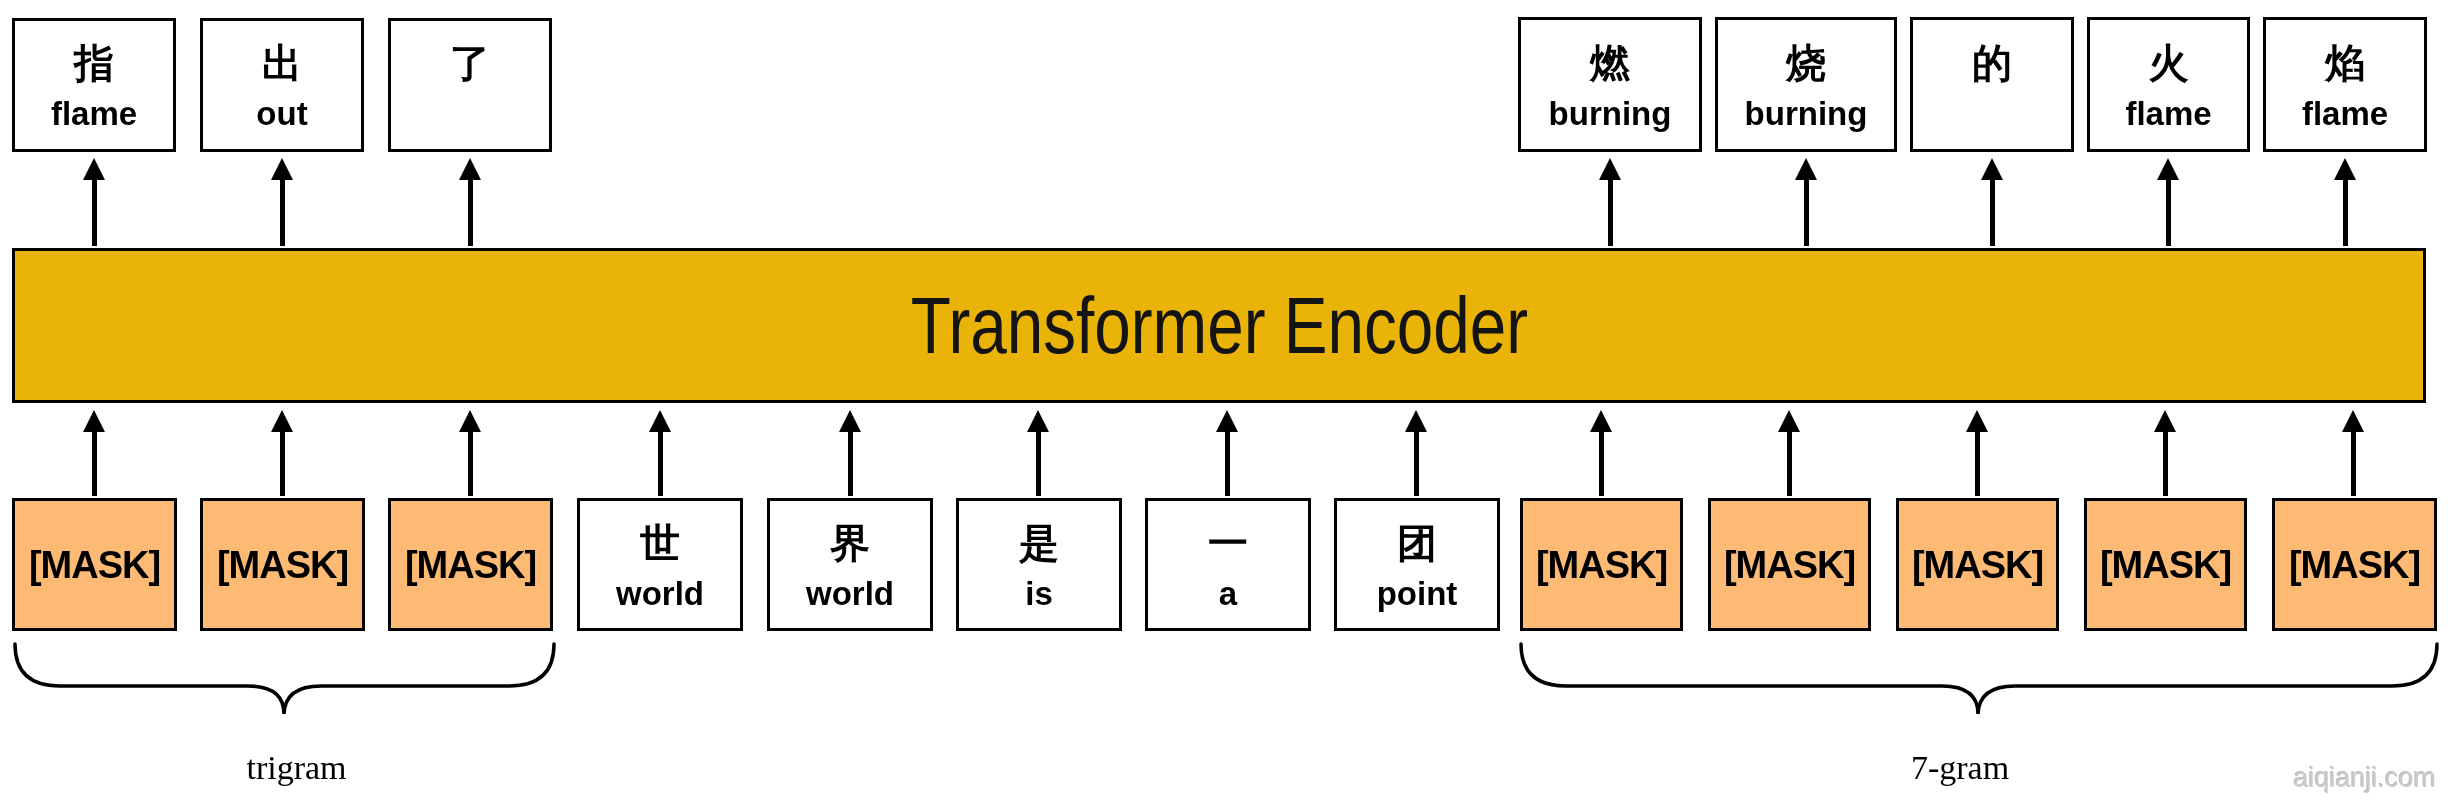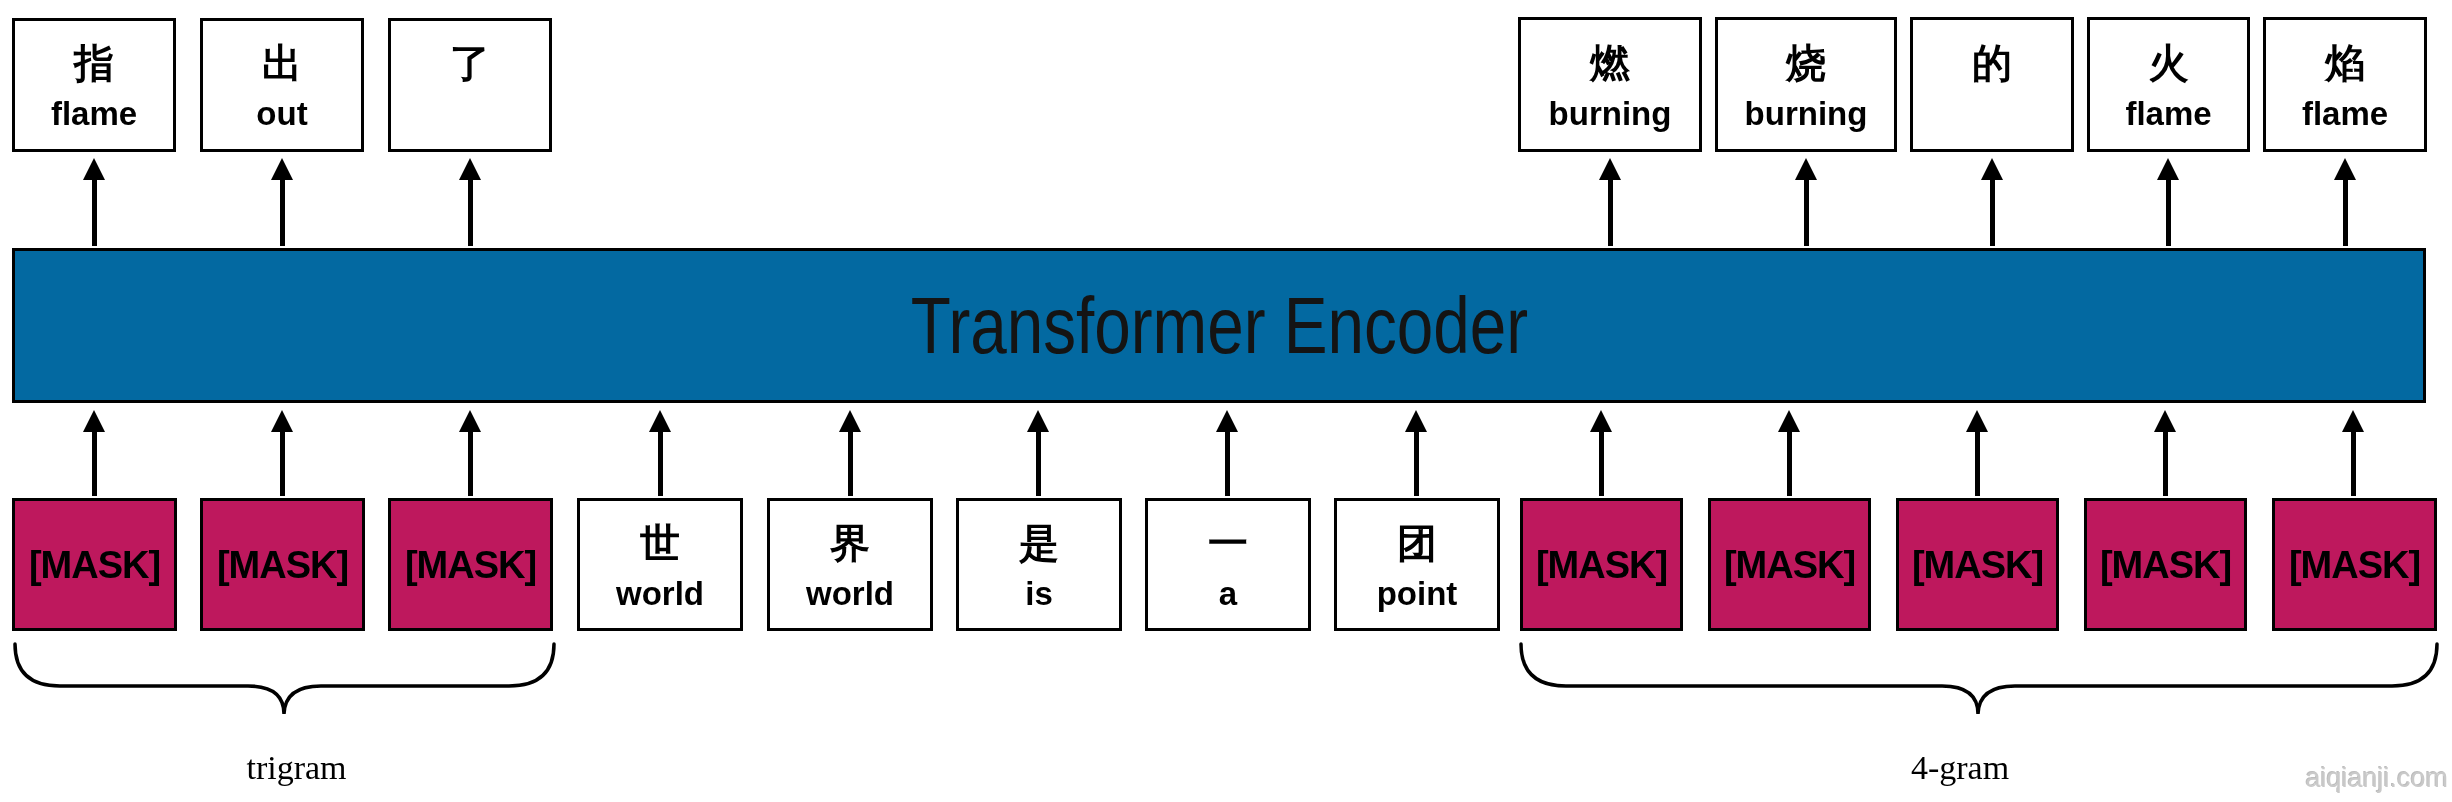--- a/index.html
+++ b/index.html
@@ -9,46 +9,46 @@
     font-family:"Liberation Sans", sans-serif;
   }
   .box {
     position:absolute; box-sizing:border-box;
     background:#ffffff; border:3px solid #000;
     display:flex; flex-direction:column; align-items:center; justify-content:center;
     font-weight:bold; color:#000; text-align:center;
   }
   .box .zh { font-size:40px; line-height:58px; min-height:58px; }
   .box .en { font-size:33px; line-height:44px; min-height:44px; }
-  .mask { background:#be185d; }
+  .mask { background:#fdba74; }
   .mask .mask-label { font-size:38px; line-height:40px; letter-spacing:-1px; }
   .encoder {
     position:absolute; left:12px; top:248px; width:2414px; height:155px;
-    box-sizing:border-box; background:#0369a1; border:3px solid #000;
+    box-sizing:border-box; background:#eab308; border:3px solid #000;
     display:flex; align-items:center; justify-content:center;
   }
   .encoder .enc-label {
     font-size:80px; font-weight:400; color:#141414;
     display:inline-block; transform:scaleX(0.82); white-space:nowrap;
   }
   .arrow { position:absolute; width:22px; display:flex; flex-direction:column; align-items:center; }
   .arrow .arrow-head {
     width:0; height:0;
     border-left:11px solid transparent; border-right:11px solid transparent;
     border-bottom:22px solid #000;
   }
   .arrow .arrow-stem { width:5px; flex:1; background:#000; }
   .brace { position:absolute; }
   .brace path { stroke:#000; stroke-width:3.5; fill:none; stroke-linecap:round; }
   .gram-label {
     position:absolute; text-align:center; color:#000;
     font-family:"Liberation Serif", serif; font-size:34px; line-height:56px;
   }
   .watermark {
-    position:absolute; right:4px; bottom:8px;
+    position:absolute; right:16px; bottom:8px;
     font-size:27px; color:#c9c9c9;
     text-shadow:1px 1px 1px #ffffff, -1px -1px 0 #bdbdbd;
     margin-top:48px;
   }
 </style>
 </head>
 <body>
 
 <div id="stage">
 
@@ -224,17 +224,17 @@
   </div>
 
   <svg class="brace" style="left:12px; top:640px;" width="545" height="80" viewBox="0 0 545 80">
     <path d="M3,4 Q3,46 48,46 L236,46 Q272,46 272,74 Q273,46 309,46 L497,46 Q542,46 542,4"></path>
   </svg>
   <svg class="brace" style="left:1518px; top:640px;" width="922" height="80" viewBox="0 0 922 80">
     <path d="M3,4 Q3,46 48,46 L424,46 Q460,46 460,74 Q461,46 497,46 L874,46 Q919,46 919,4"></path>
   </svg>
 
   <div class="gram-label" style="left:24px; top:740px; width:545px;">trigram</div>
-  <div class="gram-label" style="left:1499px; top:740px; width:922px;">4-gram</div>
+  <div class="gram-label" style="left:1499px; top:740px; width:922px;">7-gram</div>
 
   <div class="watermark">aiqianji.com</div>
 
 </div>
 
 </body></html>

